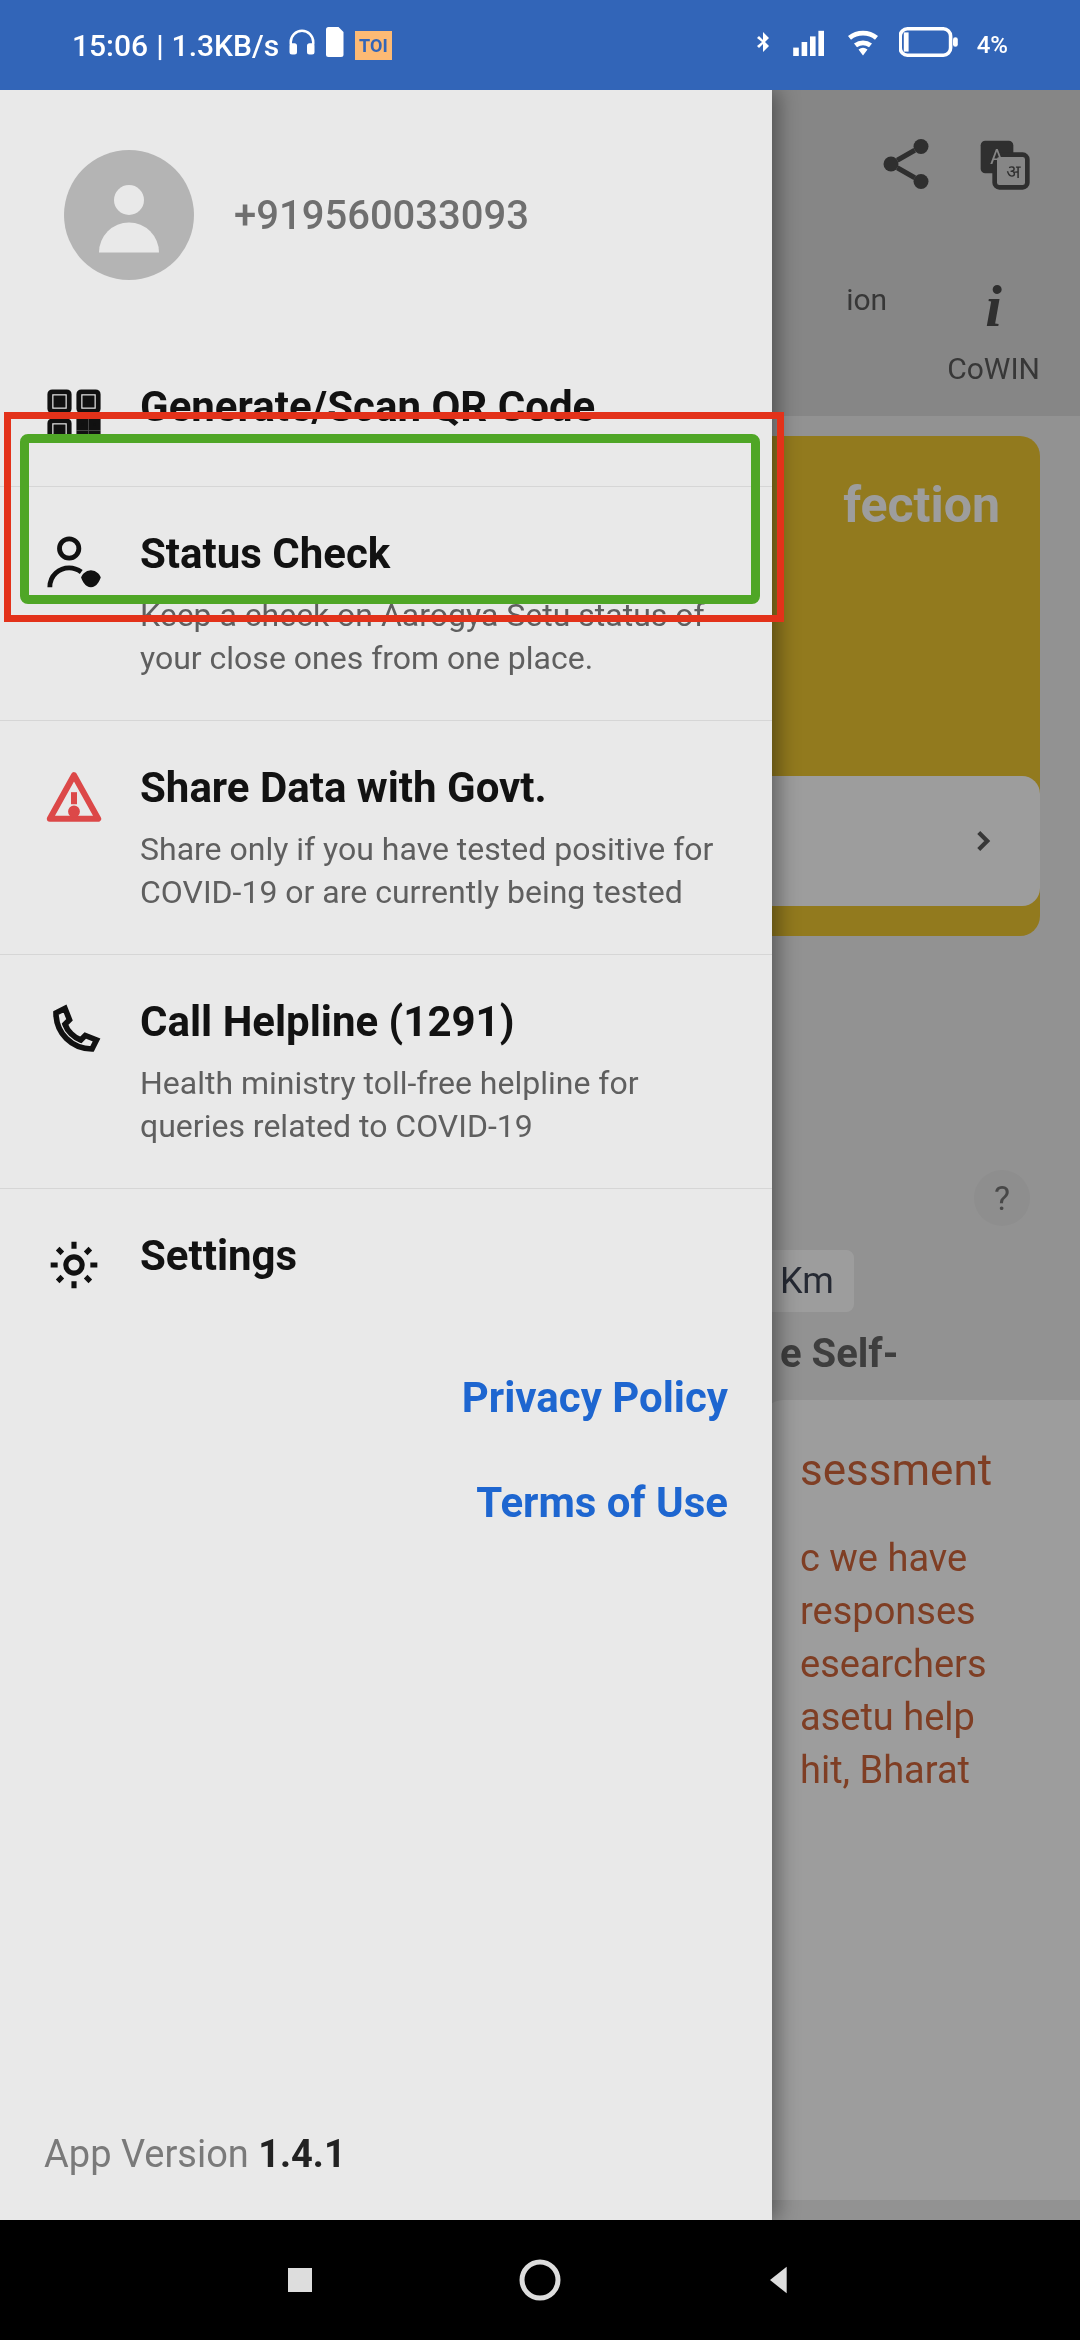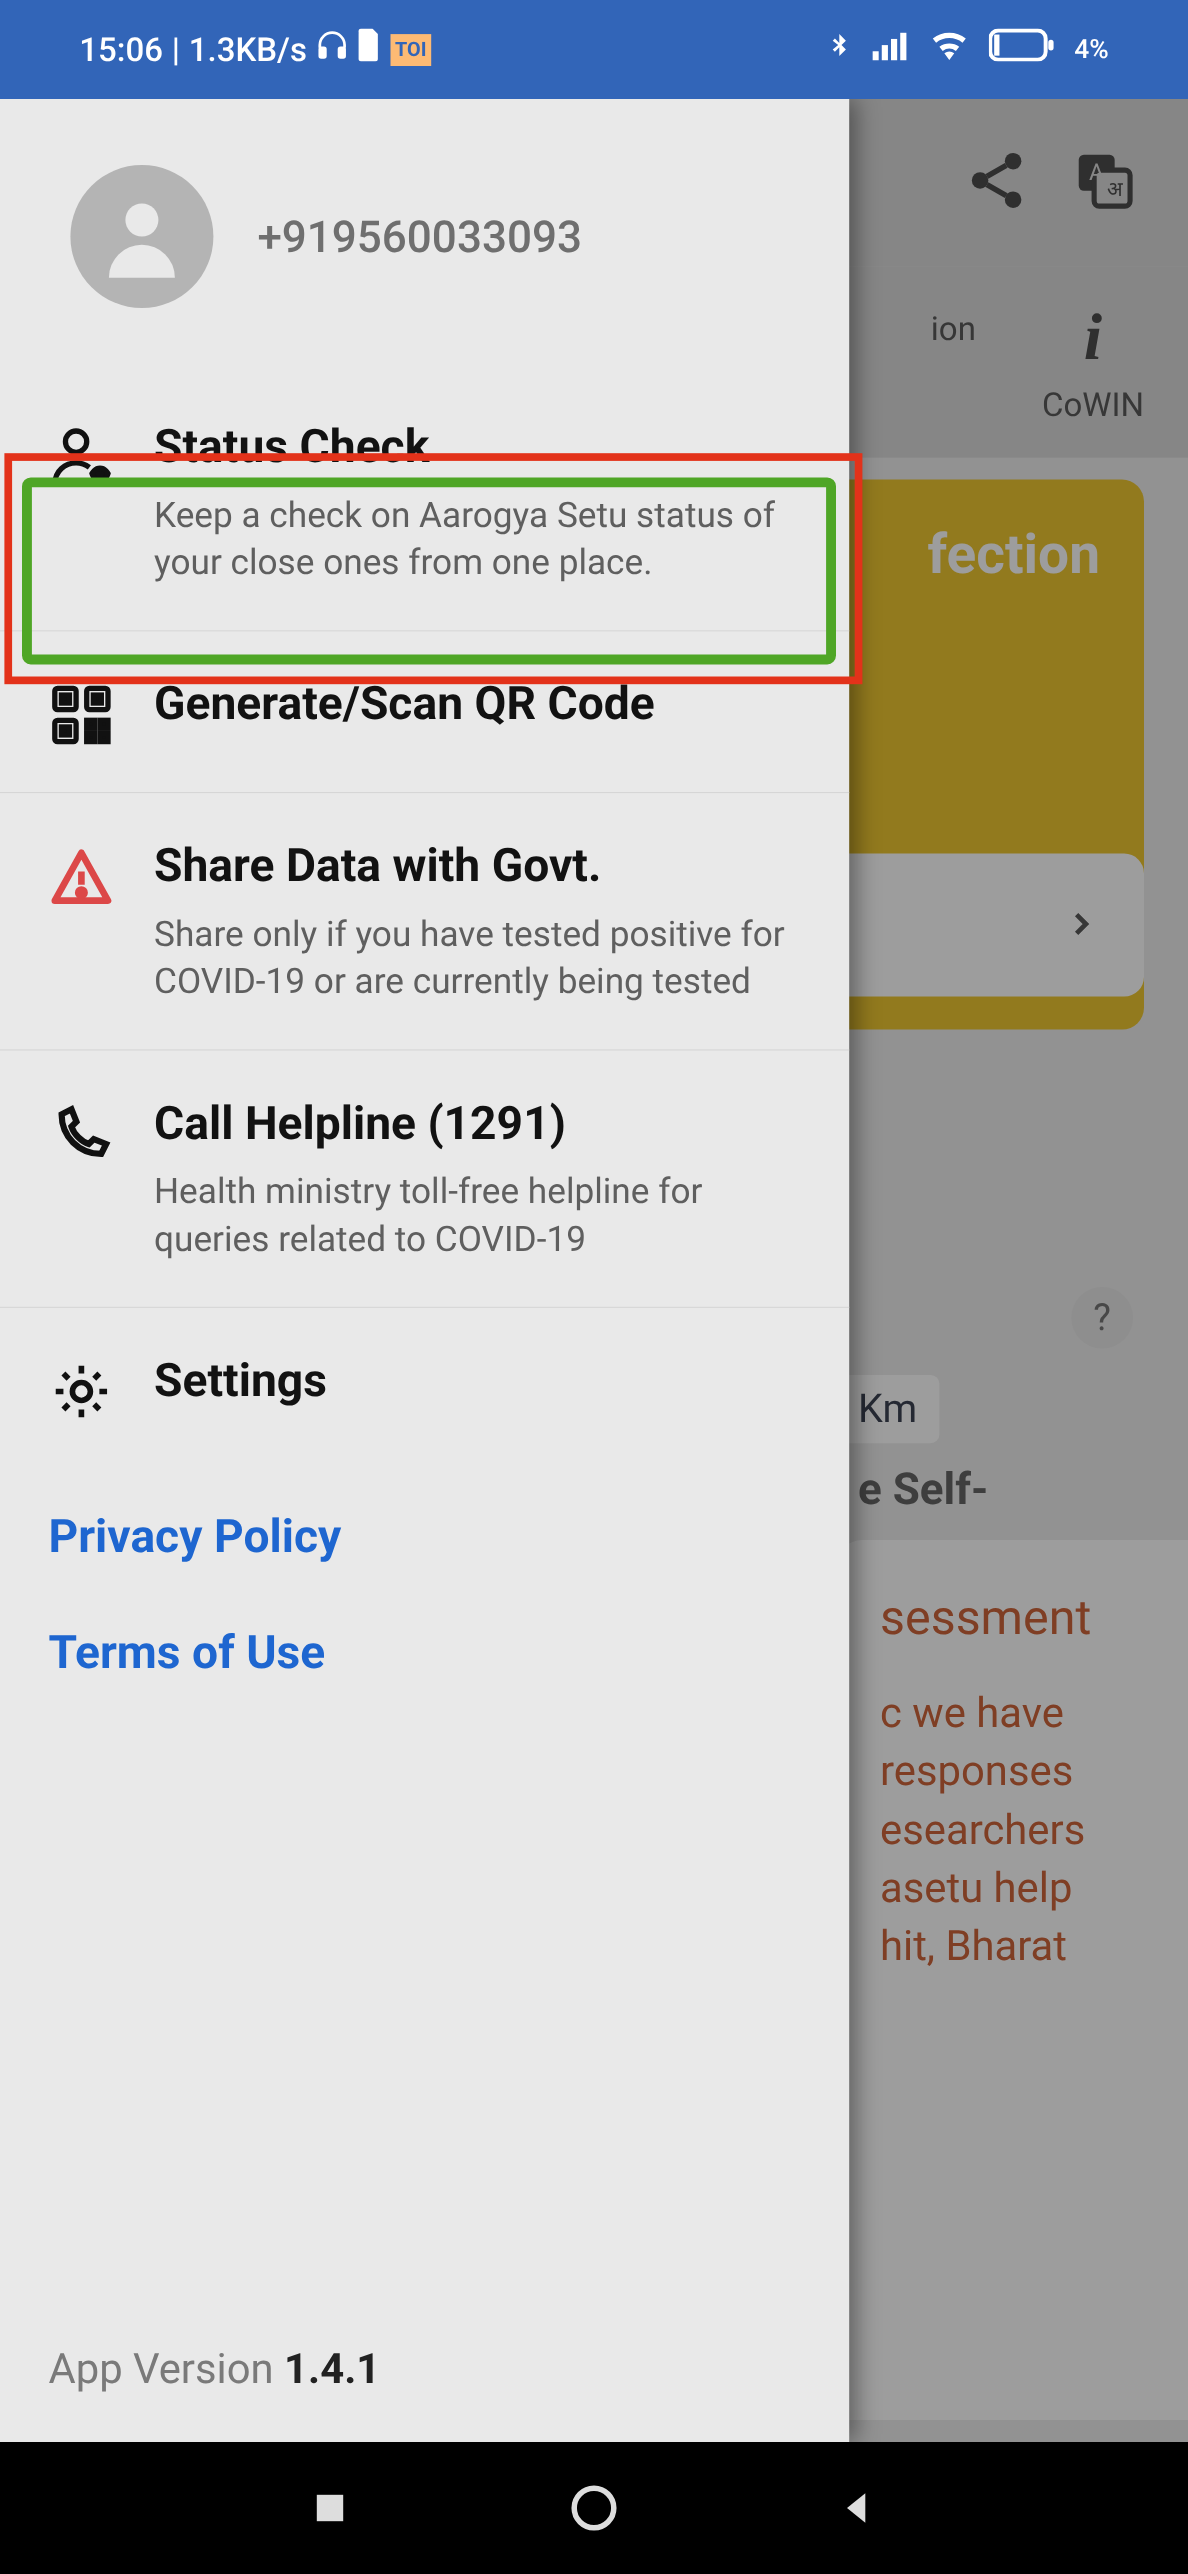--- a/index.html
+++ b/index.html
@@ -222,20 +222,21 @@
   .drawer-links {
     padding: 38px 44px;
     display: flex;
     flex-direction: column;
     gap: 56px;
   }
   .drawer-link {
     color: #1e66d0;
     font-size: 42px;
     font-weight: 700;
+    text-align: right;
   }
   .app-version {
     margin-top: auto;
     padding: 44px;
     font-size: 38px;
     color: #7a7a7a;
   }
   .app-version strong { color: #222; font-weight: 700; }
   .nav-bar {
     height: 120px;
@@ -360,34 +361,20 @@
 
   <div class="drawer">
     <div class="drawer-profile">
       <div class="avatar">
         <svg width="90" height="90" viewBox="0 0 24 24">
             <circle cx="12" cy="8" r="4"></circle>
             <path d="M4 22a8 8 0 0116 0z"></path>
           </svg>
       </div>
       <div class="phone-number">+919560033093</div>
-    </div>
-
-    <div class="menu-item">
-      <div class="menu-icon">
-        <svg width="58" height="58" viewBox="0 0 24 24" fill="none" stroke="#111" stroke-width="2">
-            <circle cx="10" cy="6" r="4"></circle>
-            <path d="M2 22c0-5 4-8 8-8 2 0 3.5.6 5 1.7"></path>
-            <path d="M16 18s1-2 3-2 3 2 3 2-1 3-3 3-3-3-3-3z" fill="#111"></path>
-          </svg>
-      </div>
-      <div class="menu-text">
-        <div class="menu-title">Status Check</div>
-        <div class="menu-desc">Keep a check on Aarogya Setu status of your close ones from one place.</div>
-      </div>
     </div>
 
     <div class="menu-item">
       <div class="menu-icon">
         <svg width="58" height="58" viewBox="0 0 24 24" fill="none" stroke="#111" stroke-width="2">
             <rect x="2" y="2" width="8" height="8" rx="1"></rect>
             <rect x="14" y="2" width="8" height="8" rx="1"></rect>
             <rect x="2" y="14" width="8" height="8" rx="1"></rect>
             <rect x="4.5" y="4.5" width="3" height="3" fill="#111"></rect>
             <rect x="16.5" y="4.5" width="3" height="3" fill="#111"></rect>
@@ -396,20 +383,34 @@
             <rect x="19" y="14" width="3" height="3" fill="#111"></rect>
             <rect x="14" y="19" width="3" height="3" fill="#111"></rect>
             <rect x="19" y="19" width="3" height="3" fill="#111"></rect>
           </svg>
       </div>
       <div class="menu-text">
         <div class="menu-title">Generate/Scan QR Code</div>
       </div>
     </div>
 
+    <div class="menu-item">
+      <div class="menu-icon">
+        <svg width="58" height="58" viewBox="0 0 24 24" fill="none" stroke="#111" stroke-width="2">
+            <circle cx="10" cy="6" r="4"></circle>
+            <path d="M2 22c0-5 4-8 8-8 2 0 3.5.6 5 1.7"></path>
+            <path d="M16 18s1-2 3-2 3 2 3 2-1 3-3 3-3-3-3-3z" fill="#111"></path>
+          </svg>
+      </div>
+      <div class="menu-text">
+        <div class="menu-title">Status Check</div>
+        <div class="menu-desc">Keep a check on Aarogya Setu status of your close ones from one place.</div>
+      </div>
+    </div>
+
 
     <div class="menu-item">
       <div class="menu-icon">
         <svg width="58" height="58" viewBox="0 0 24 24" fill="none" stroke="#dc4848" stroke-width="2.5">
             <path d="M12 3l10 18H2L12 3z" stroke-linejoin="round"></path>
             <line x1="12" y1="10" x2="12" y2="15"></line>
             <circle cx="12" cy="18" r="1.2" fill="#dc4848"></circle>
           </svg>
       </div>
       <div class="menu-text">

